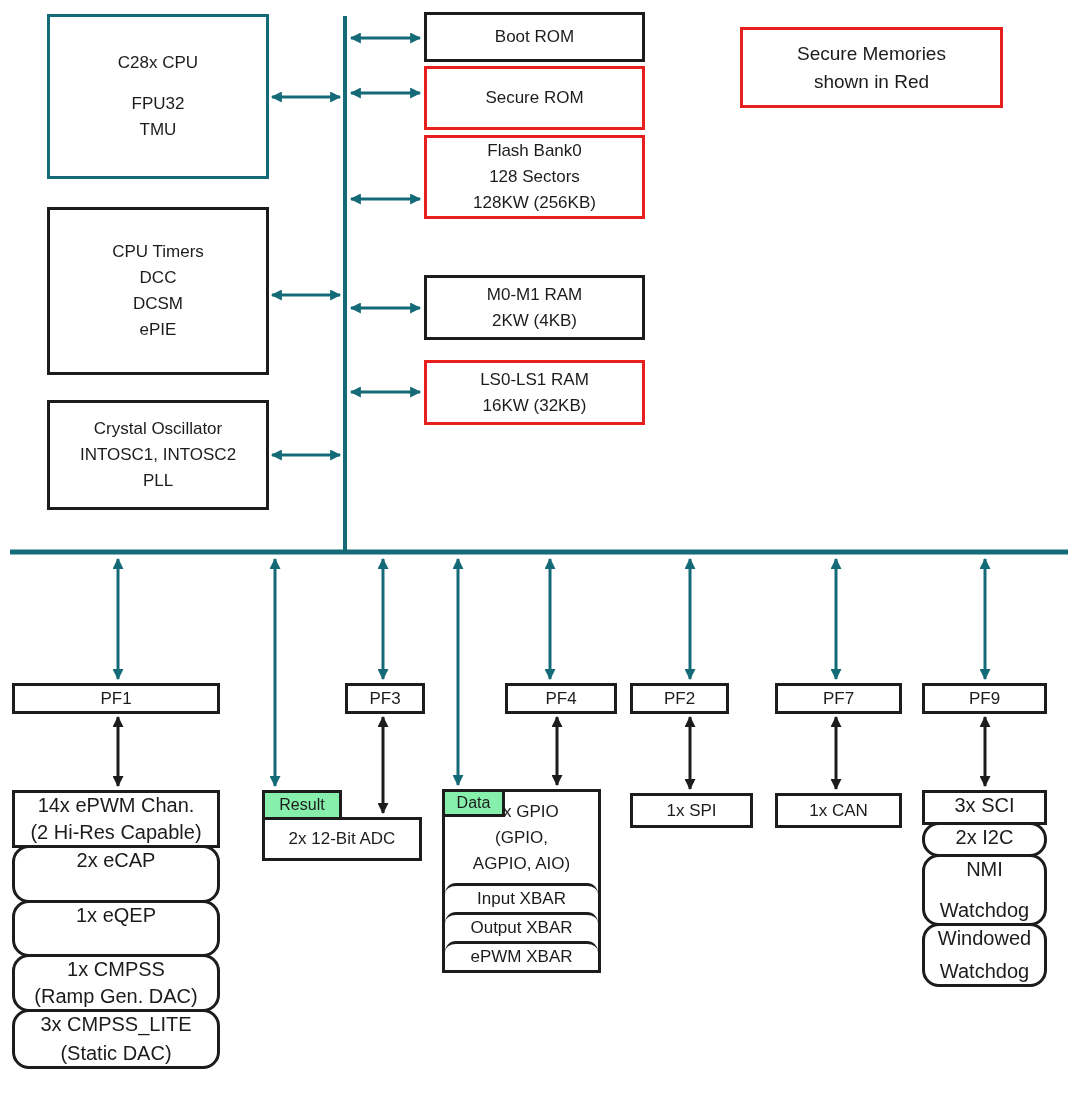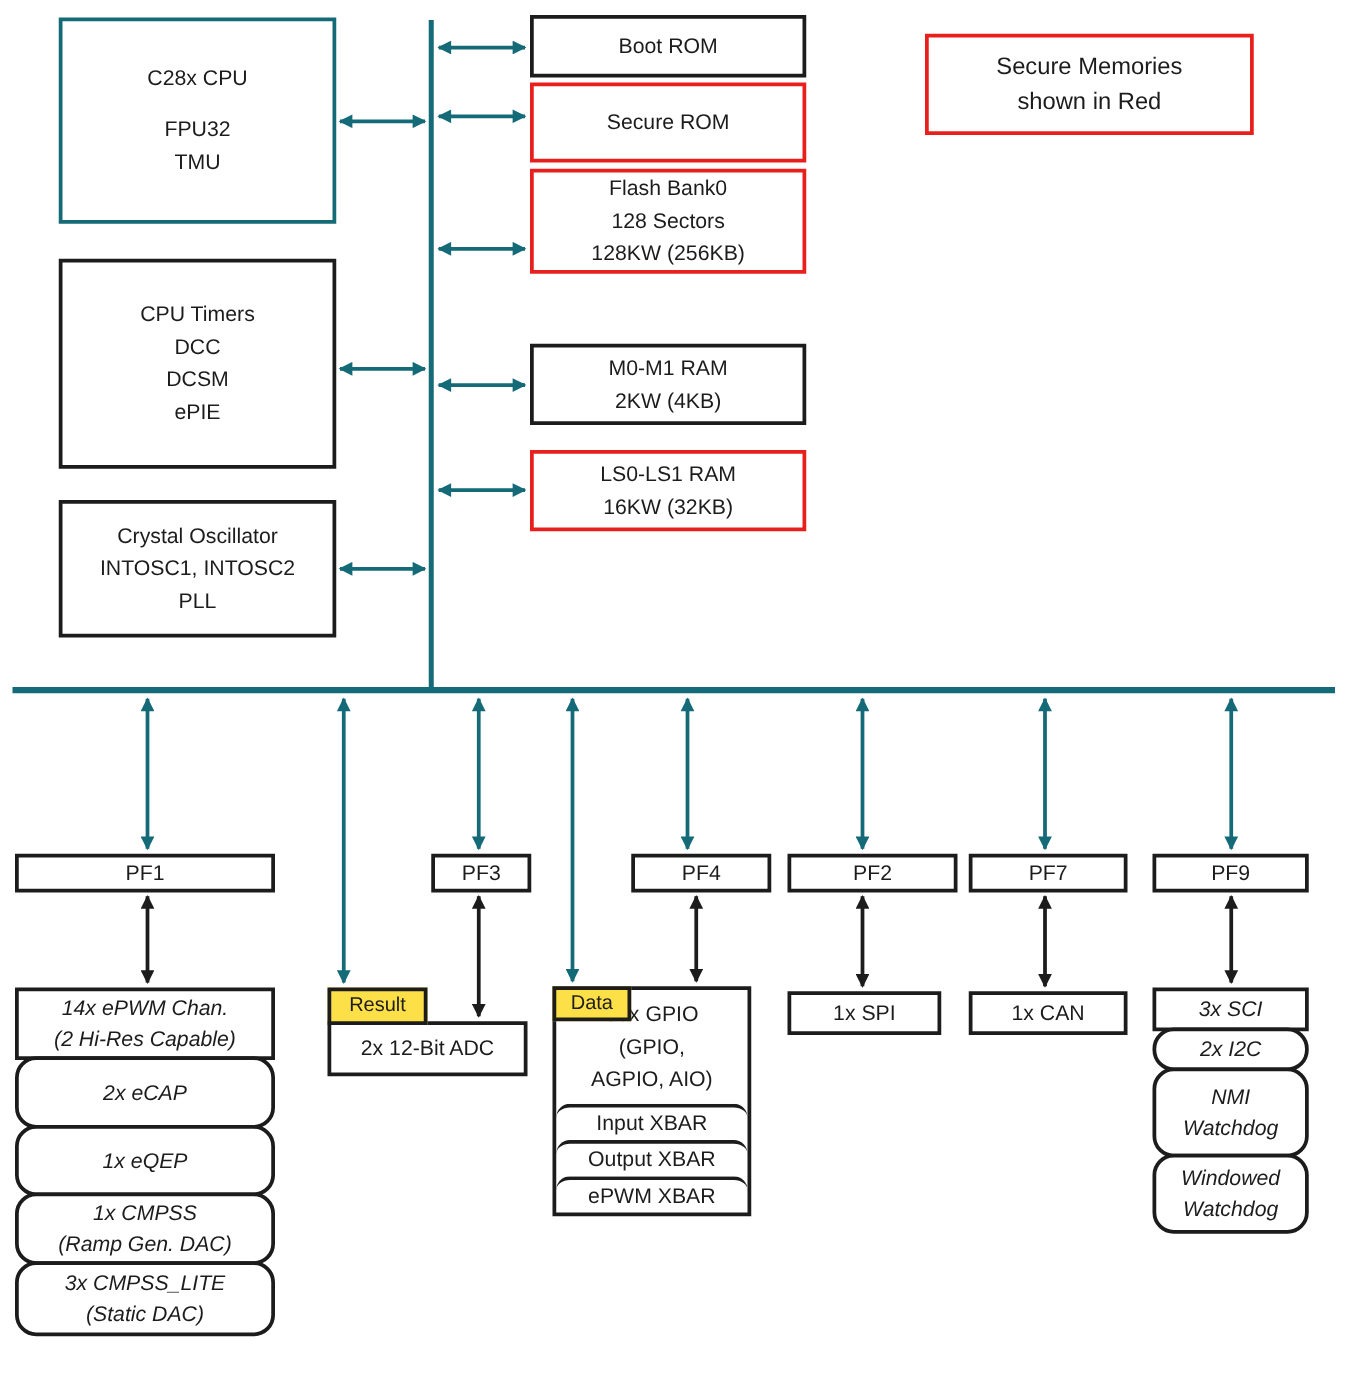--- a/index.html
+++ b/index.html
@@ -14,26 +14,26 @@
     display: flex; flex-direction: column; align-items: center; justify-content: center;
     text-align: center; font-size: 17px; line-height: 26px; z-index: 2;
   }
   .teal { border-color: #156a78; }
   .red  { border-color: #e8201d; }
   .legend { font-size: 19px; line-height: 28px; }
   .gap { margin-bottom: 15px; }
   .stack { position: absolute; z-index: 2; }
   .stack .row {
     border: 3px solid #1c1c1c; background: #ffffff;
-    display: flex; flex-direction: column; align-items: center; justify-content: center;
-    text-align: center; font-size: 17px; line-height: 25px; font-style: italic;
+    display: flex; flex-direction: column; align-items: center; justify-content: space-between;
+    text-align: center; font-size: 20px; line-height: 25px;
   }
   .stack .row + .row { margin-top: -3px; border-radius: 17px; }
   .tab {
-    position: absolute; z-index: 3; background: #fde047; border: 3px solid #1c1c1c;
+    position: absolute; z-index: 3; background: #86efac; border: 3px solid #1c1c1c;
     display: flex; align-items: center; justify-content: center; font-size: 16px;
   }
   .gpio-main { justify-content: flex-start; padding: 0; }
   .gpio-top { width: 100%; height: 123px; display: flex; flex-direction: column; align-items: center; justify-content: center; }
   .xrow { width: 100%; flex: 1; border-top: 3px solid #1c1c1c; display: flex; align-items: center; justify-content: center; border-radius: 11px; }
 </style>
 </head>
 <body>
 
 <div class="canvas">
@@ -129,21 +129,21 @@
 
   <div class="box" style="left:12px;top:683px;width:208px;height:31px">
     <div>PF1</div>
   </div>
   <div class="box" style="left:345px;top:683px;width:80px;height:31px">
     <div>PF3</div>
   </div>
   <div class="box" style="left:505px;top:683px;width:112px;height:31px">
     <div>PF4</div>
   </div>
-  <div class="box" style="left:630px;top:683px;width:136px;height:31px">
+  <div class="box" style="left:630px;top:683px;width:99px;height:31px">
     <div>PF2</div>
   </div>
   <div class="box" style="left:775px;top:683px;width:127px;height:31px">
     <div>PF7</div>
   </div>
   <div class="box" style="left:922px;top:683px;width:125px;height:31px">
     <div>PF9</div>
   </div>
 
   <div class="stack" style="left:12px;top:790px;width:208px">

